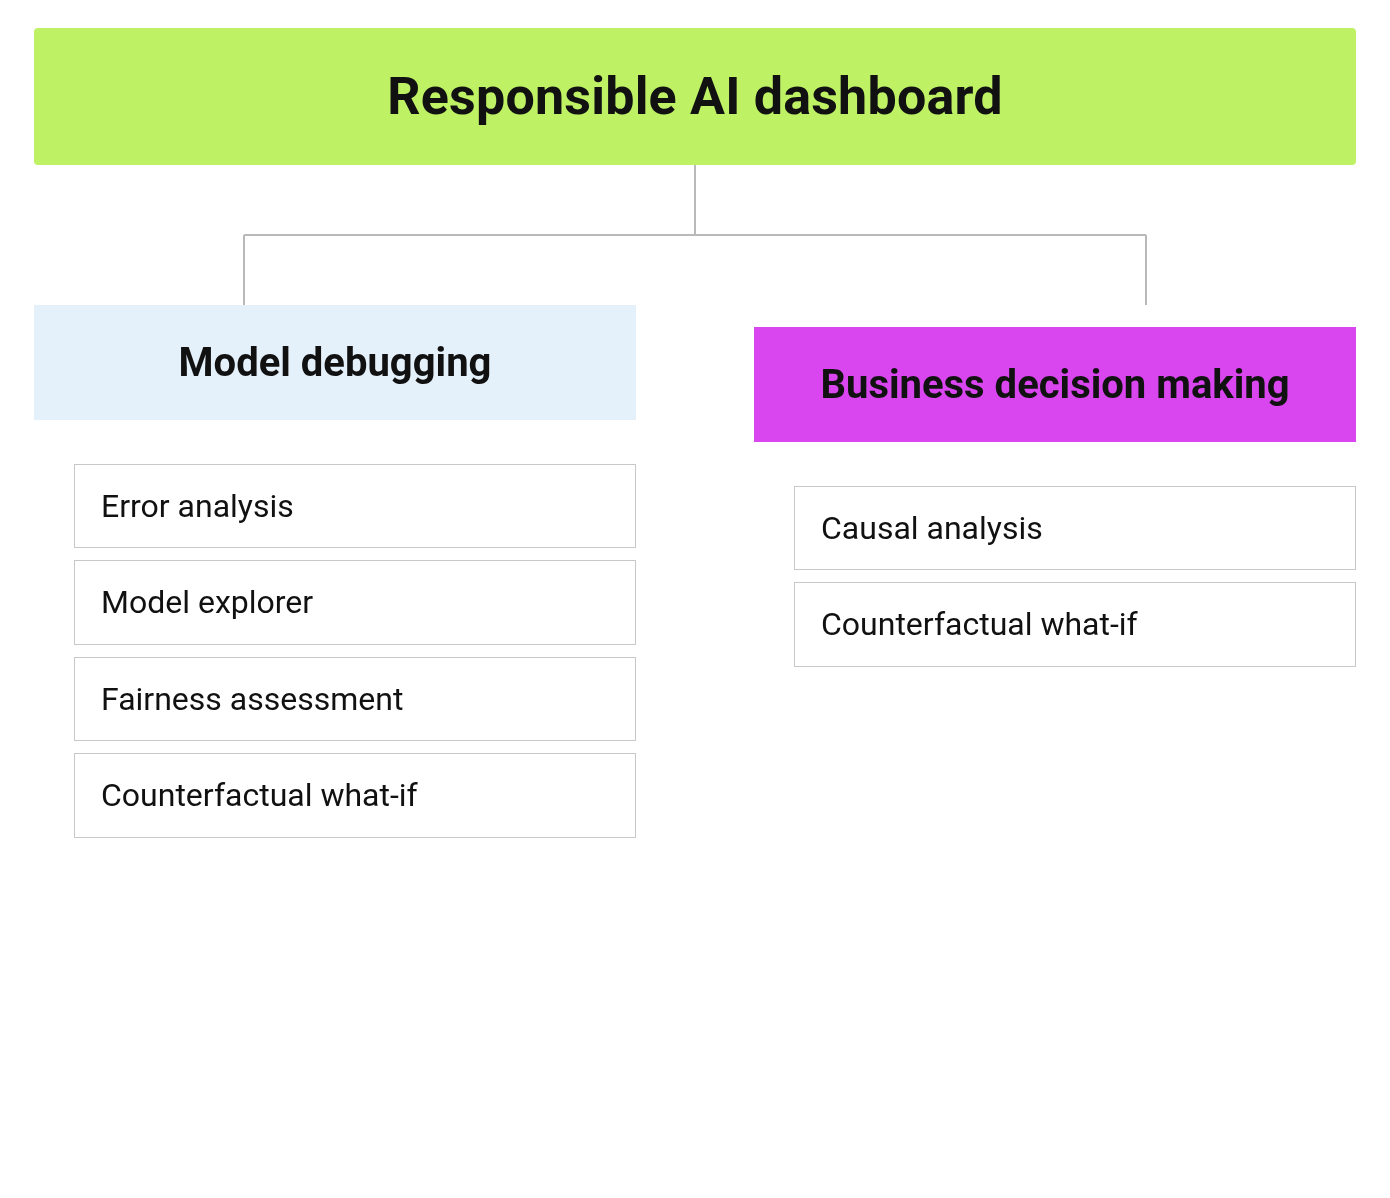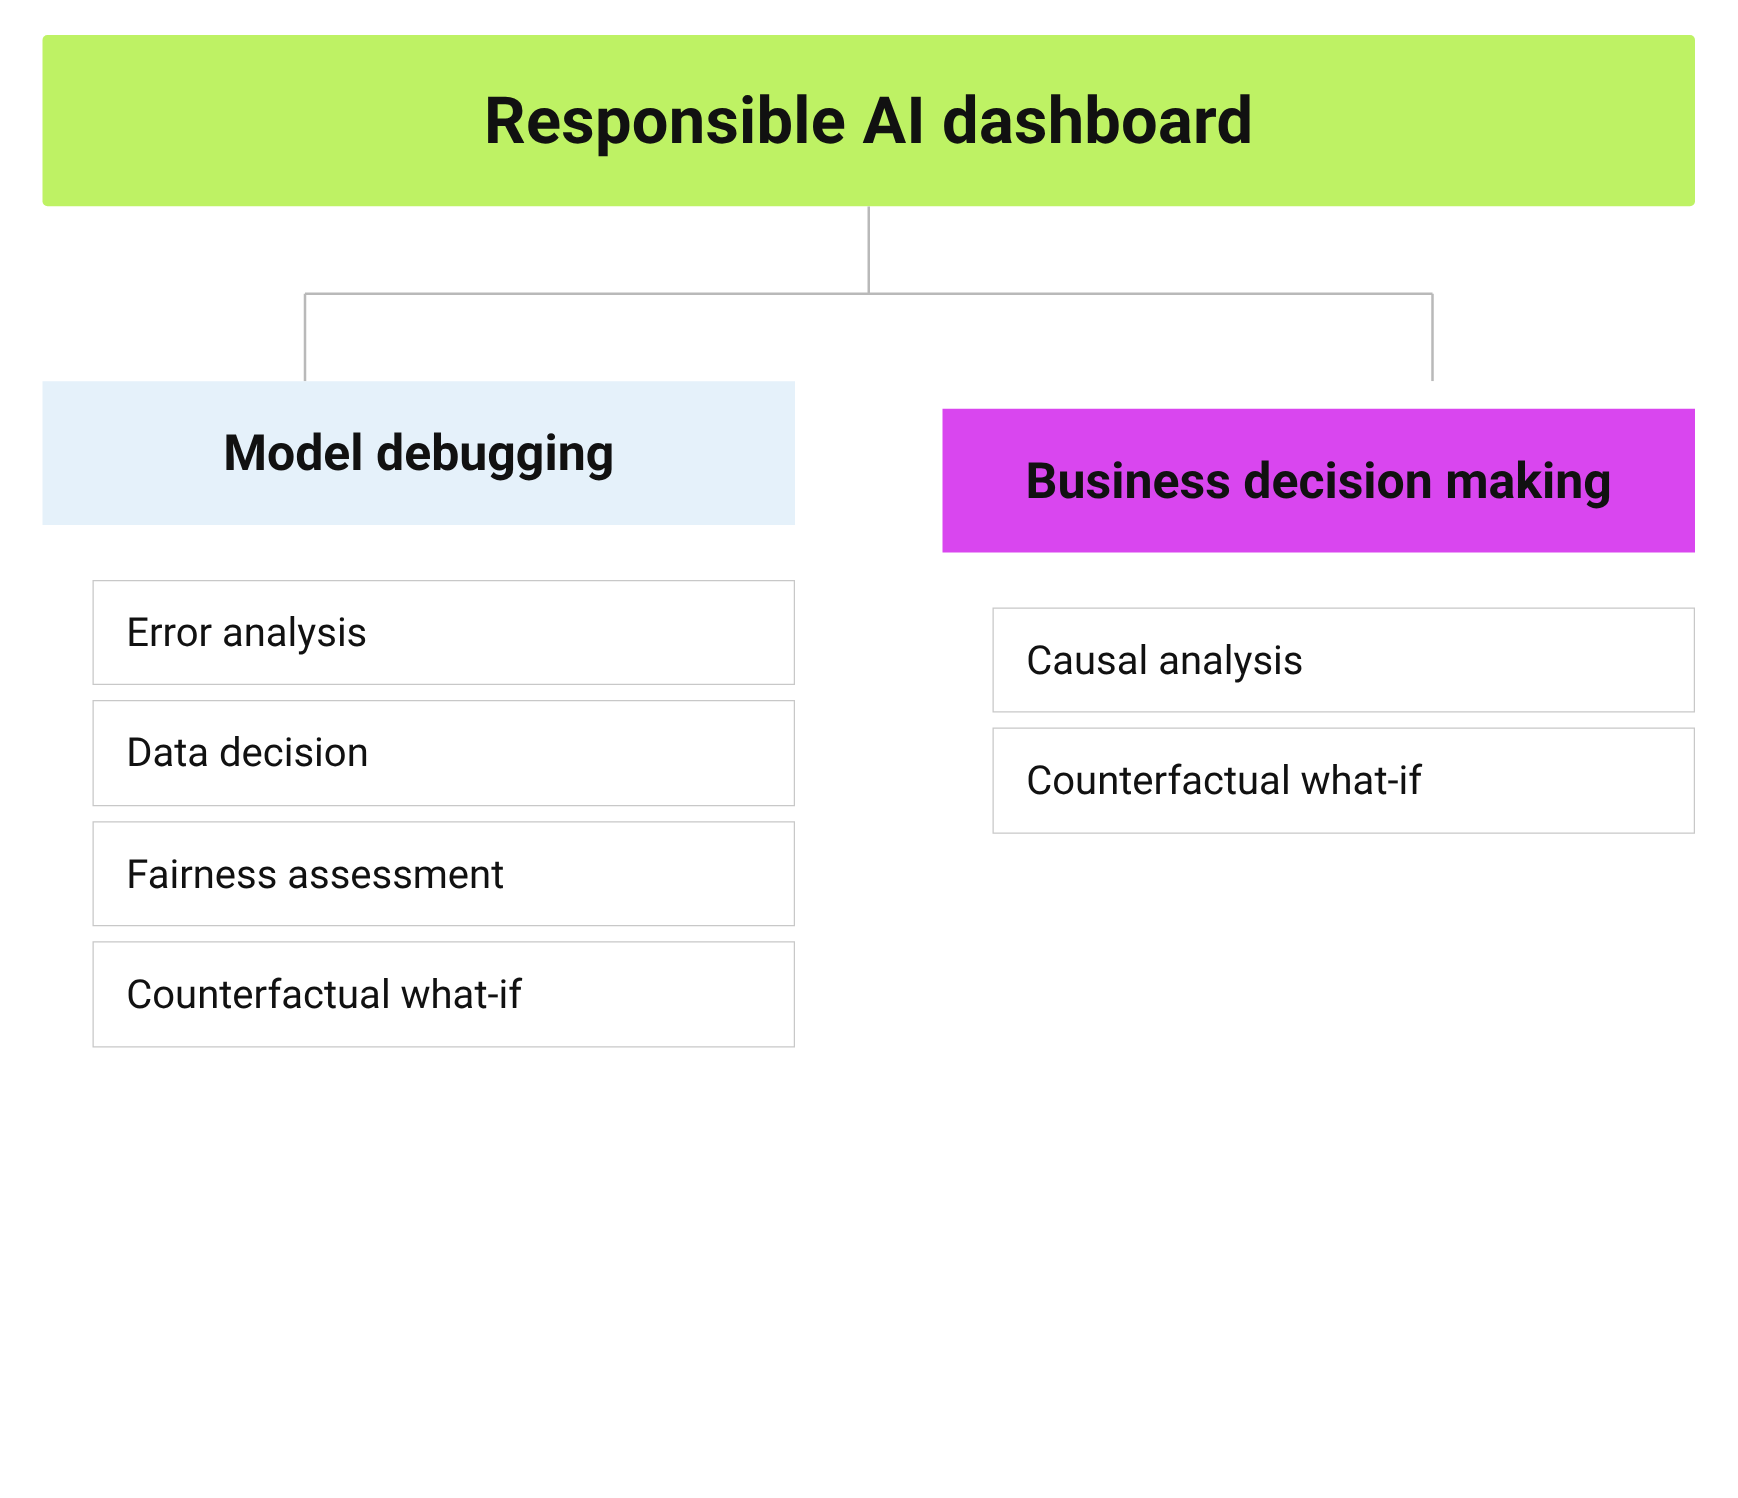--- a/index.html
+++ b/index.html
@@ -37,21 +37,21 @@
   </div>
 
   <div class="branches">
 
     <div class="branch">
       <div class="branch-head head-left">
         <span>Model debugging</span>
       </div>
       <div class="items">
         <div class="item"><span>Error analysis</span></div>
-        <div class="item"><span>Data decision</span></div>
+        <div class="item"><span>Model explorer</span></div>
         <div class="item"><span>Fairness assessment</span></div>
         <div class="item"><span>Counterfactual what-if</span></div>
       </div>
     </div>
 
     <div class="branch">
       <div class="branch-head head-right">
         <span>Business decision making</span>
       </div>
       <div class="items">

